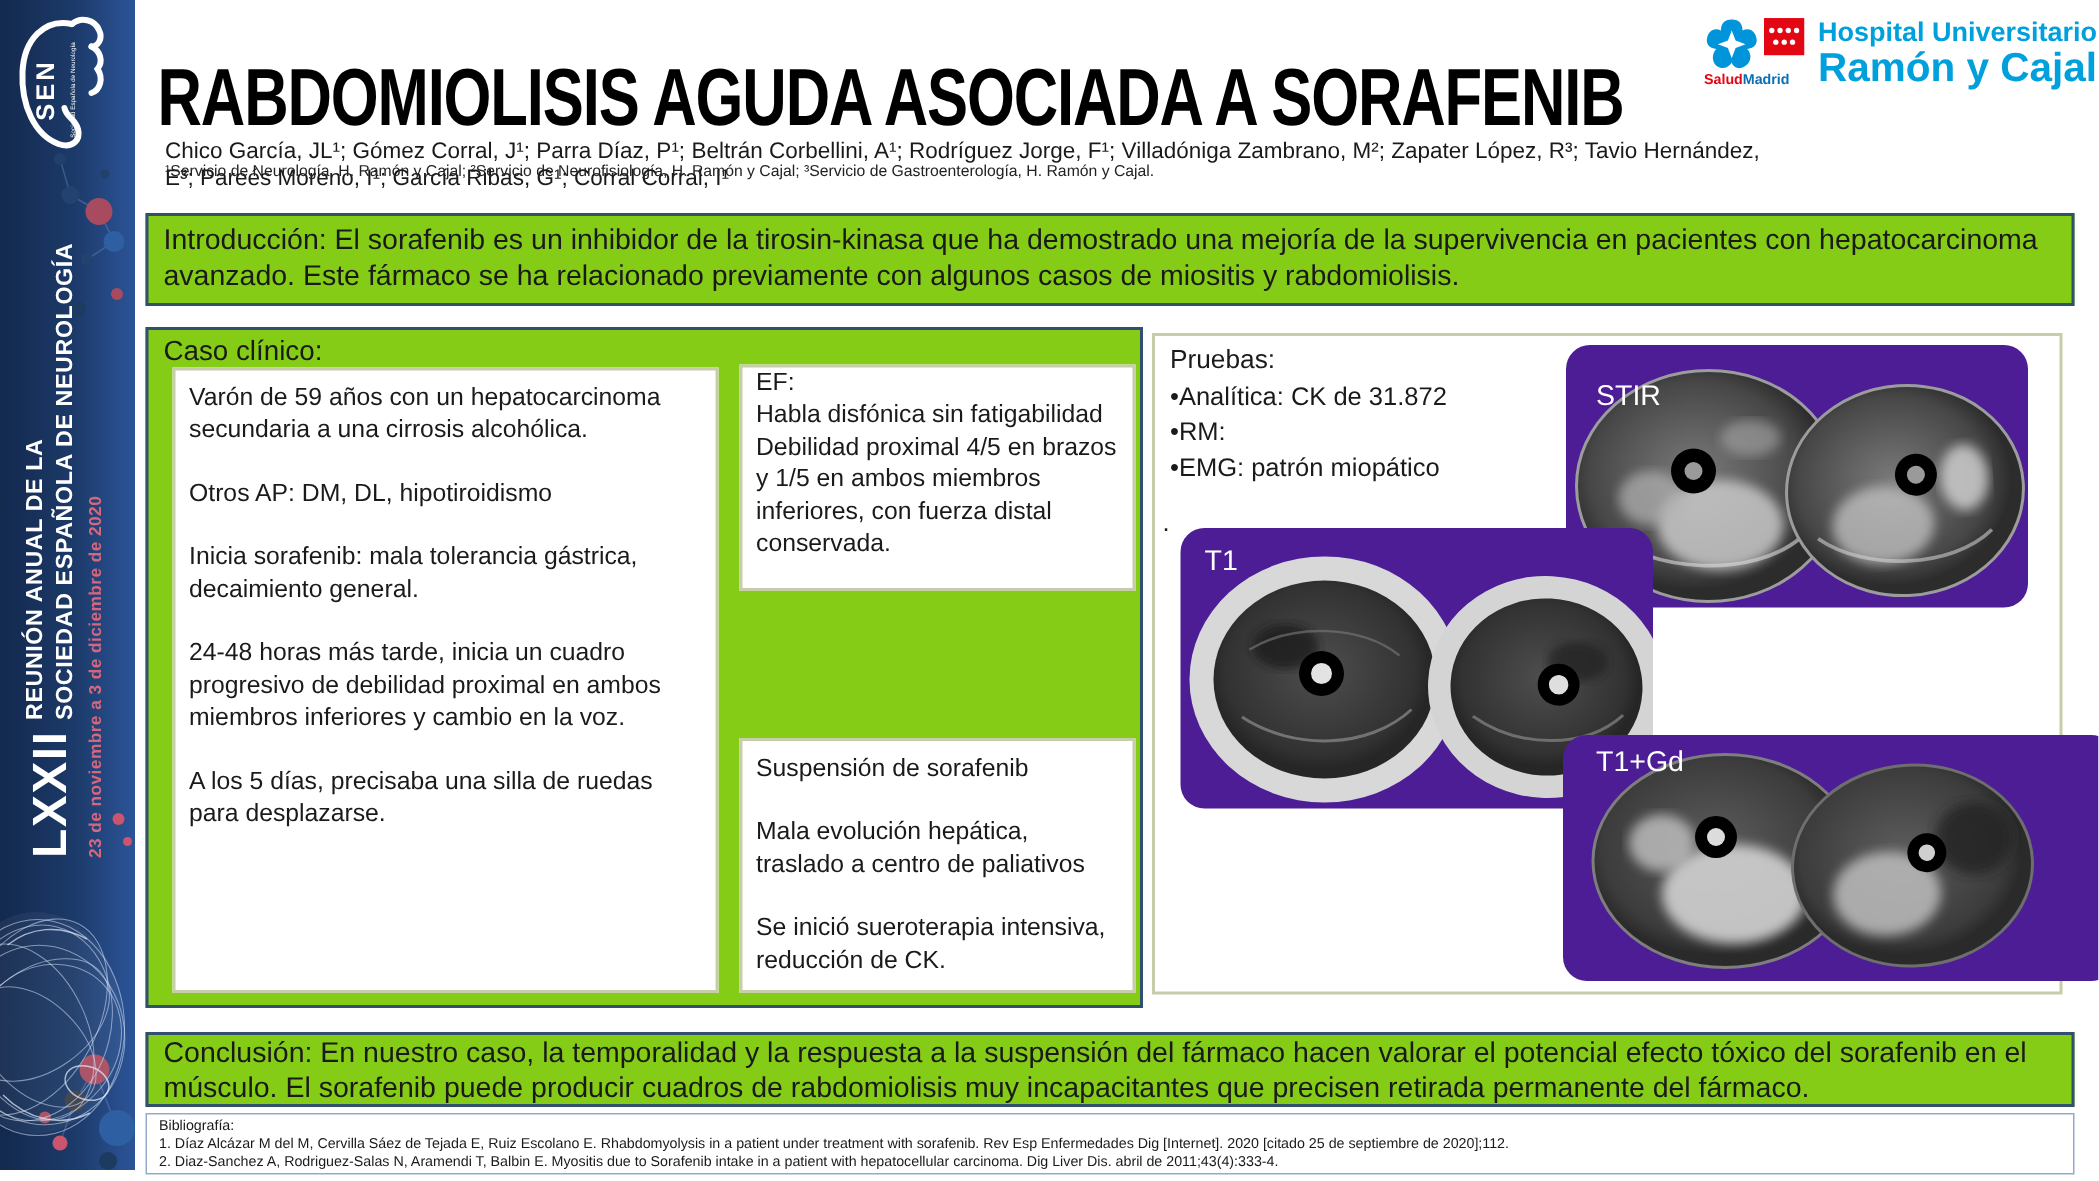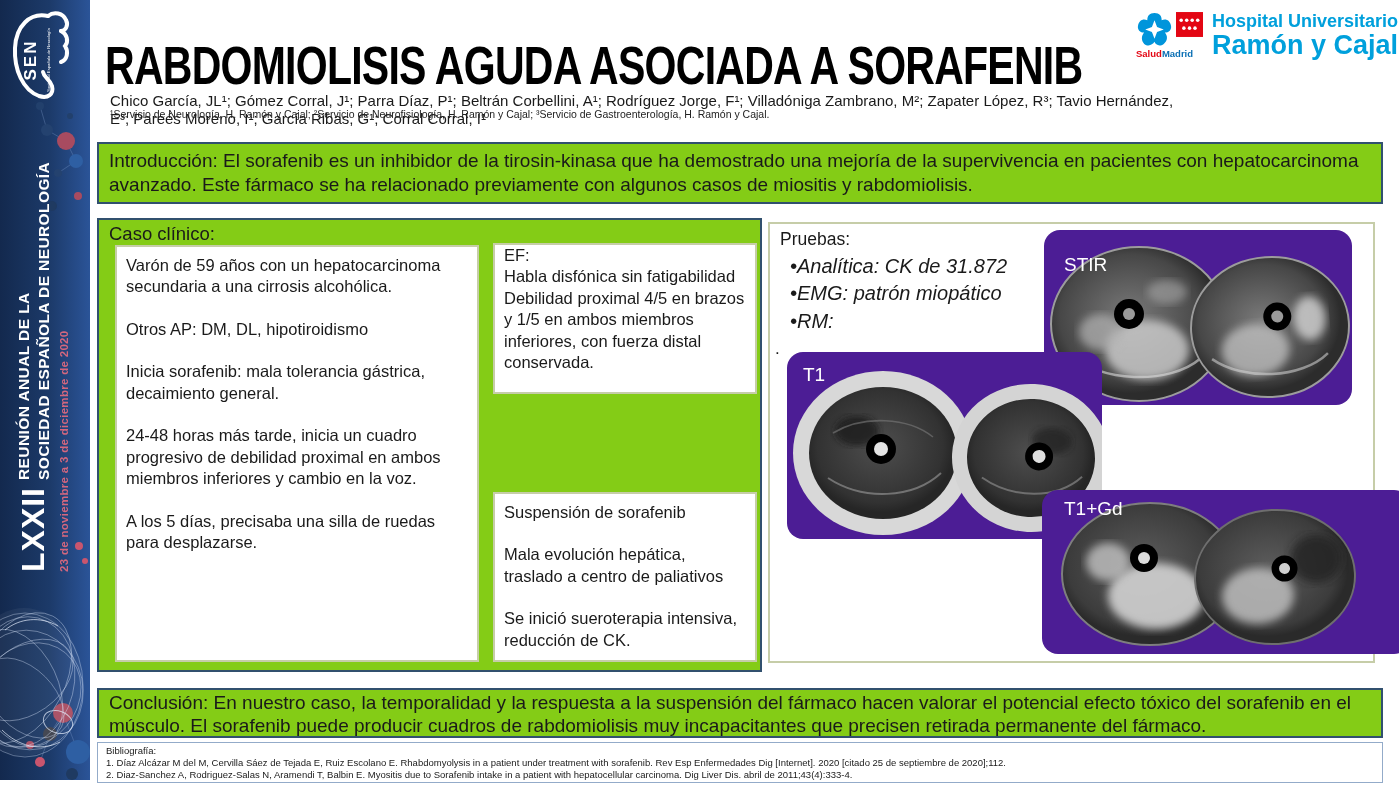--- a/index.html
+++ b/index.html
@@ -58,21 +58,21 @@
   .caso-label { position: absolute; left: 10px; top: 3px; font-size: 18.5px; }
   .hist { left: 16px; top: 25px; width: 364px; height: 417px; padding: 8px 9px; font-size: 16.5px; line-height: 1.3; }
   .hist p { margin: 0 0 21px; } .hist p:last-child { margin: 0; }
   .ef   { left: 394px; top: 23px; width: 264px; height: 151px; padding: 0 9px; font-size: 16.5px; line-height: 1.3; }
   .ef p { margin: 0; }
   .susp { left: 394px; top: 272px; width: 264px; height: 170px; padding: 8px 9px; font-size: 16.5px; line-height: 1.3; }
   .susp p { margin: 0 0 21px; } .susp p:last-child { margin: 0; }
 
   .pruebas { left: 768px; top: 222px; width: 607px; height: 441px; }
   .pruebas-title { position: absolute; left: 10px; top: 5px; font-size: 17.5px; }
-  .pruebas-items { position: absolute; left: 20px; top: 29px; font-size: 20px; line-height: 1.37; font-style: italic; }
+  .pruebas-items { position: absolute; left: 10px; top: 29px; font-size: 17px; line-height: 1.37; }
   .pruebas-items p { margin: 0; }
   .stray-dot { position: absolute; left: 5px; top: 115px; font-size: 17px; }
 
   .mri { position: absolute; background: #4c1d95; overflow: hidden; border-radius: 16px; }
   .mri svg { display: block; }
   .mri-label { position: absolute; color: #fff; font-size: 19px; }
   .mri-stir { left: 274px; top: 6px;   width: 308px; height: 175px; }
   .mri-t1   { left: 17px;  top: 128px; width: 315px; height: 187px; }
   .mri-t1gd { left: 272px; top: 266px; width: 368px; height: 164px; }
   .lbl-stir { left: 20px; top: 24px; }
@@ -215,22 +215,22 @@
         <p>Suspensión de sorafenib</p>
         <p>Mala evolución hepática, traslado a centro de paliativos</p>
         <p>Se inició sueroterapia intensiva, reducción de CK.</p>
       </div>
   </section>
 
   <section class="box-sage pruebas">
     <div class="pruebas-title">Pruebas:</div>
     <div class="pruebas-items">
         <p>•Analítica: CK de 31.872</p>
+        <p>•RM:</p>
         <p>•EMG: patrón miopático</p>
-        <p>•RM:</p>
       </div>
     <div class="stray-dot">.</div>
 
     <figure class="mri mri-stir">
       <svg width="308" height="175" viewBox="0 0 308 175">
         <defs>
           <radialGradient id="gS" cx="45%" cy="45%">
               <stop offset="0%" stop-color="#7a7a7a"></stop>
               <stop offset="80%" stop-color="#474747"></stop>
               <stop offset="100%" stop-color="#2c2c2c"></stop>

